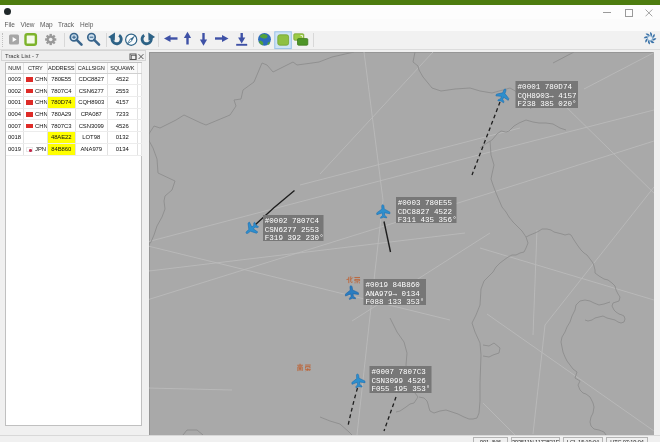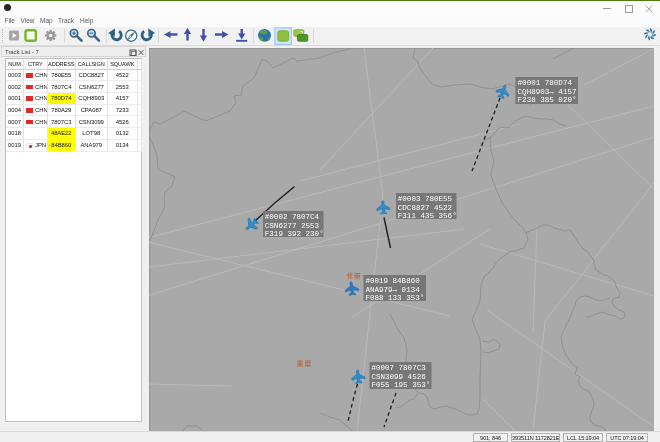--- a/index.html
+++ b/index.html
@@ -1,15 +1,15 @@
 <!DOCTYPE html>
 <html><head><meta charset="utf-8"><style>
 *{margin:0;padding:0;box-sizing:border-box}
 html,body{width:660px;height:442px;overflow:hidden;font-family:"Liberation Sans",sans-serif;background:#f0f0f0}
-#win{position:relative;width:660px;height:320px;border-top:1px solid #4d7c0f}
+#win{position:relative;width:660px;height:320px;border-top:5px solid #4d7c0f}
 #titlebar{position:absolute;left:0;top:0;width:660px;height:14px;background:#fdfdfd}
 #appdot{position:absolute;left:4px;top:3.2px;width:7px;height:7px;border-radius:50%;background:#20282a}
 #title-min{position:absolute;left:603px;top:7px;width:8px;height:1px;background:#9a9a9a}
 #title-max{position:absolute;left:624.5px;top:3.5px;width:8px;height:8px;border:1px solid #9a9a9a}
 #menubar{position:absolute;left:0;top:14px;width:660px;height:12px;background:#fbfbfb;font-size:6.5px;color:#5a5a5a}
 #menubar span{position:absolute;top:2px}
 #toolbar{position:absolute;left:0;top:26px;width:660px;height:19px;background:#f1f1f1;border-bottom:1px solid #dcdcdc}
 .sep{position:absolute;top:2px;width:1px;height:14px;background:#d8d8d8}
 #dock{position:absolute;left:0;top:45px;width:147px;height:385px;background:#f0f0f0}
 #dockhead{position:absolute;left:1px;top:0px;width:145px;height:11px;background:#eeeeee;border:1px solid #d5d5d5;font-size:5.9px;color:#3a3a3a}

